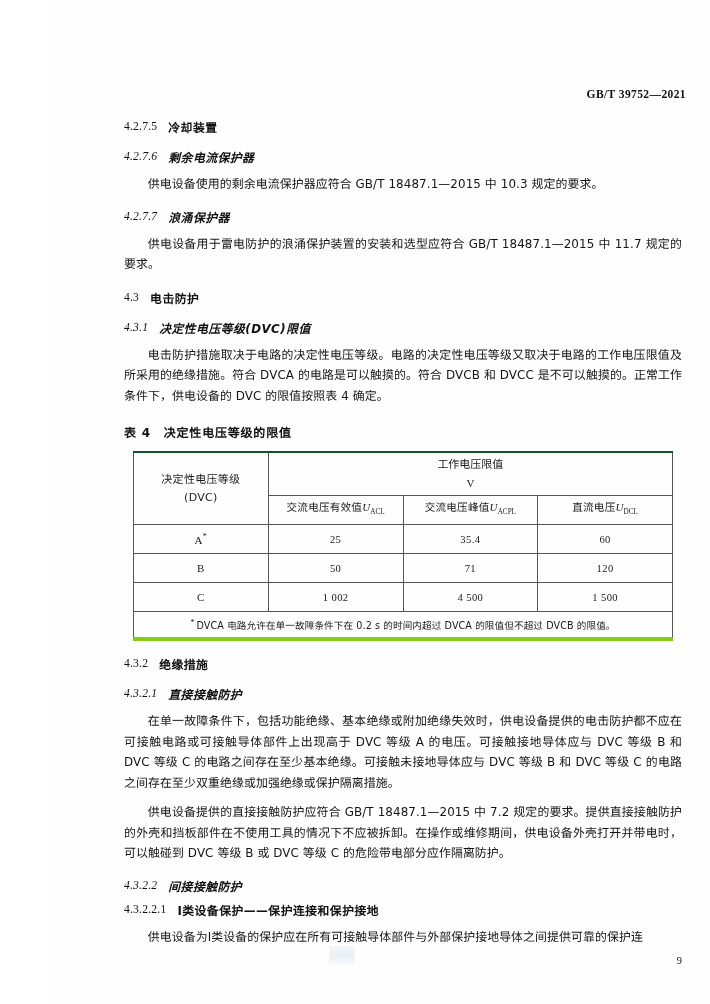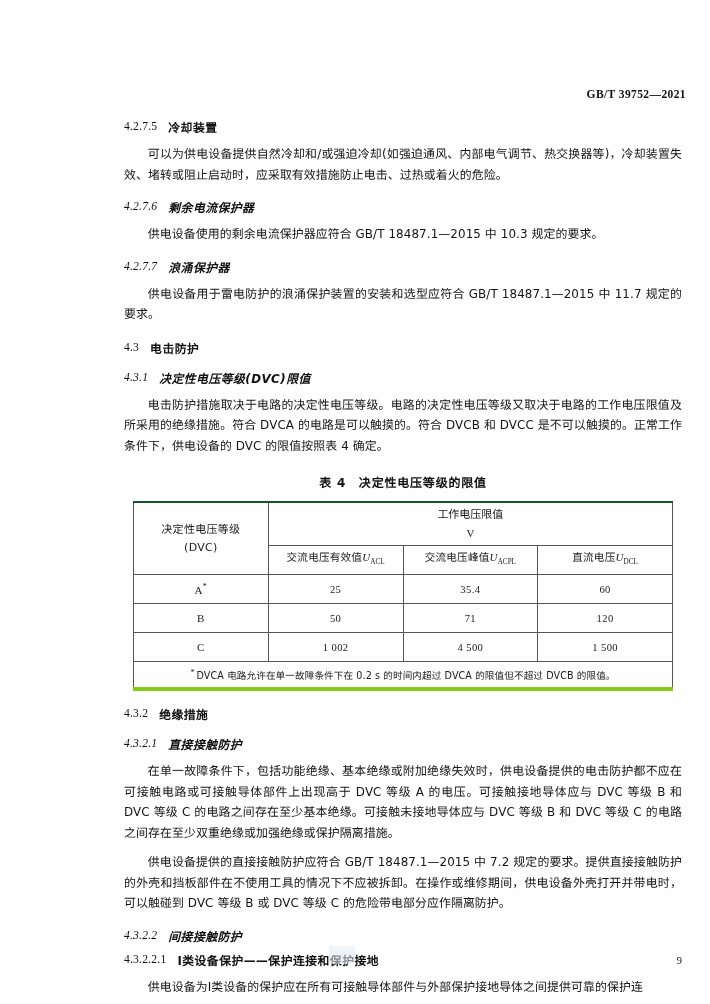--- a/index.html
+++ b/index.html
@@ -79,21 +79,20 @@
     text-indent: 2em;
     text-align: justify;
     color: #141414;
     letter-spacing: 0.1px;
   }
   p.body.last { margin-bottom: 0; }
 
   
   .table-block { margin: 17px 0 14px 0; }
   .table-caption {
-    text-align: center;
     font-family: "DejaVu Sans", "Liberation Sans", sans-serif;
     font-size: 12px;
     font-weight: bold;
     letter-spacing: 0.8px;
     margin-bottom: 11px;
     color: #111;
   }
   table.dvc {
     border-collapse: collapse;
     width: 540px;
@@ -208,21 +207,20 @@
   <div class="page-header">
     <span class="std-no">GB/T 39752—2021</span>
   </div>
 
   <div class="content">
 
     <div class="clause">
       <span class="num">4.2.7.5</span>
       <span class="title">冷却装置</span>
     </div>
-    <p class="body">可以为供电设备提供自然冷却和/或强迫冷却(如强迫通风、内部电气调节、热交换器等)，冷却装置失效、堵转或阻止启动时，应采取有效措施防止电击、过热或着火的危险。</p>
 
     <div class="clause lvl3">
       <span class="num">4.2.7.6</span>
       <span class="title">剩余电流保护器</span>
     </div>
     <p class="body">供电设备使用的剩余电流保护器应符合 GB/T 18487.1—2015 中 10.3 规定的要求。</p>
 
     <div class="clause lvl3">
       <span class="num">4.2.7.7</span>
       <span class="title">浪涌保护器</span>

